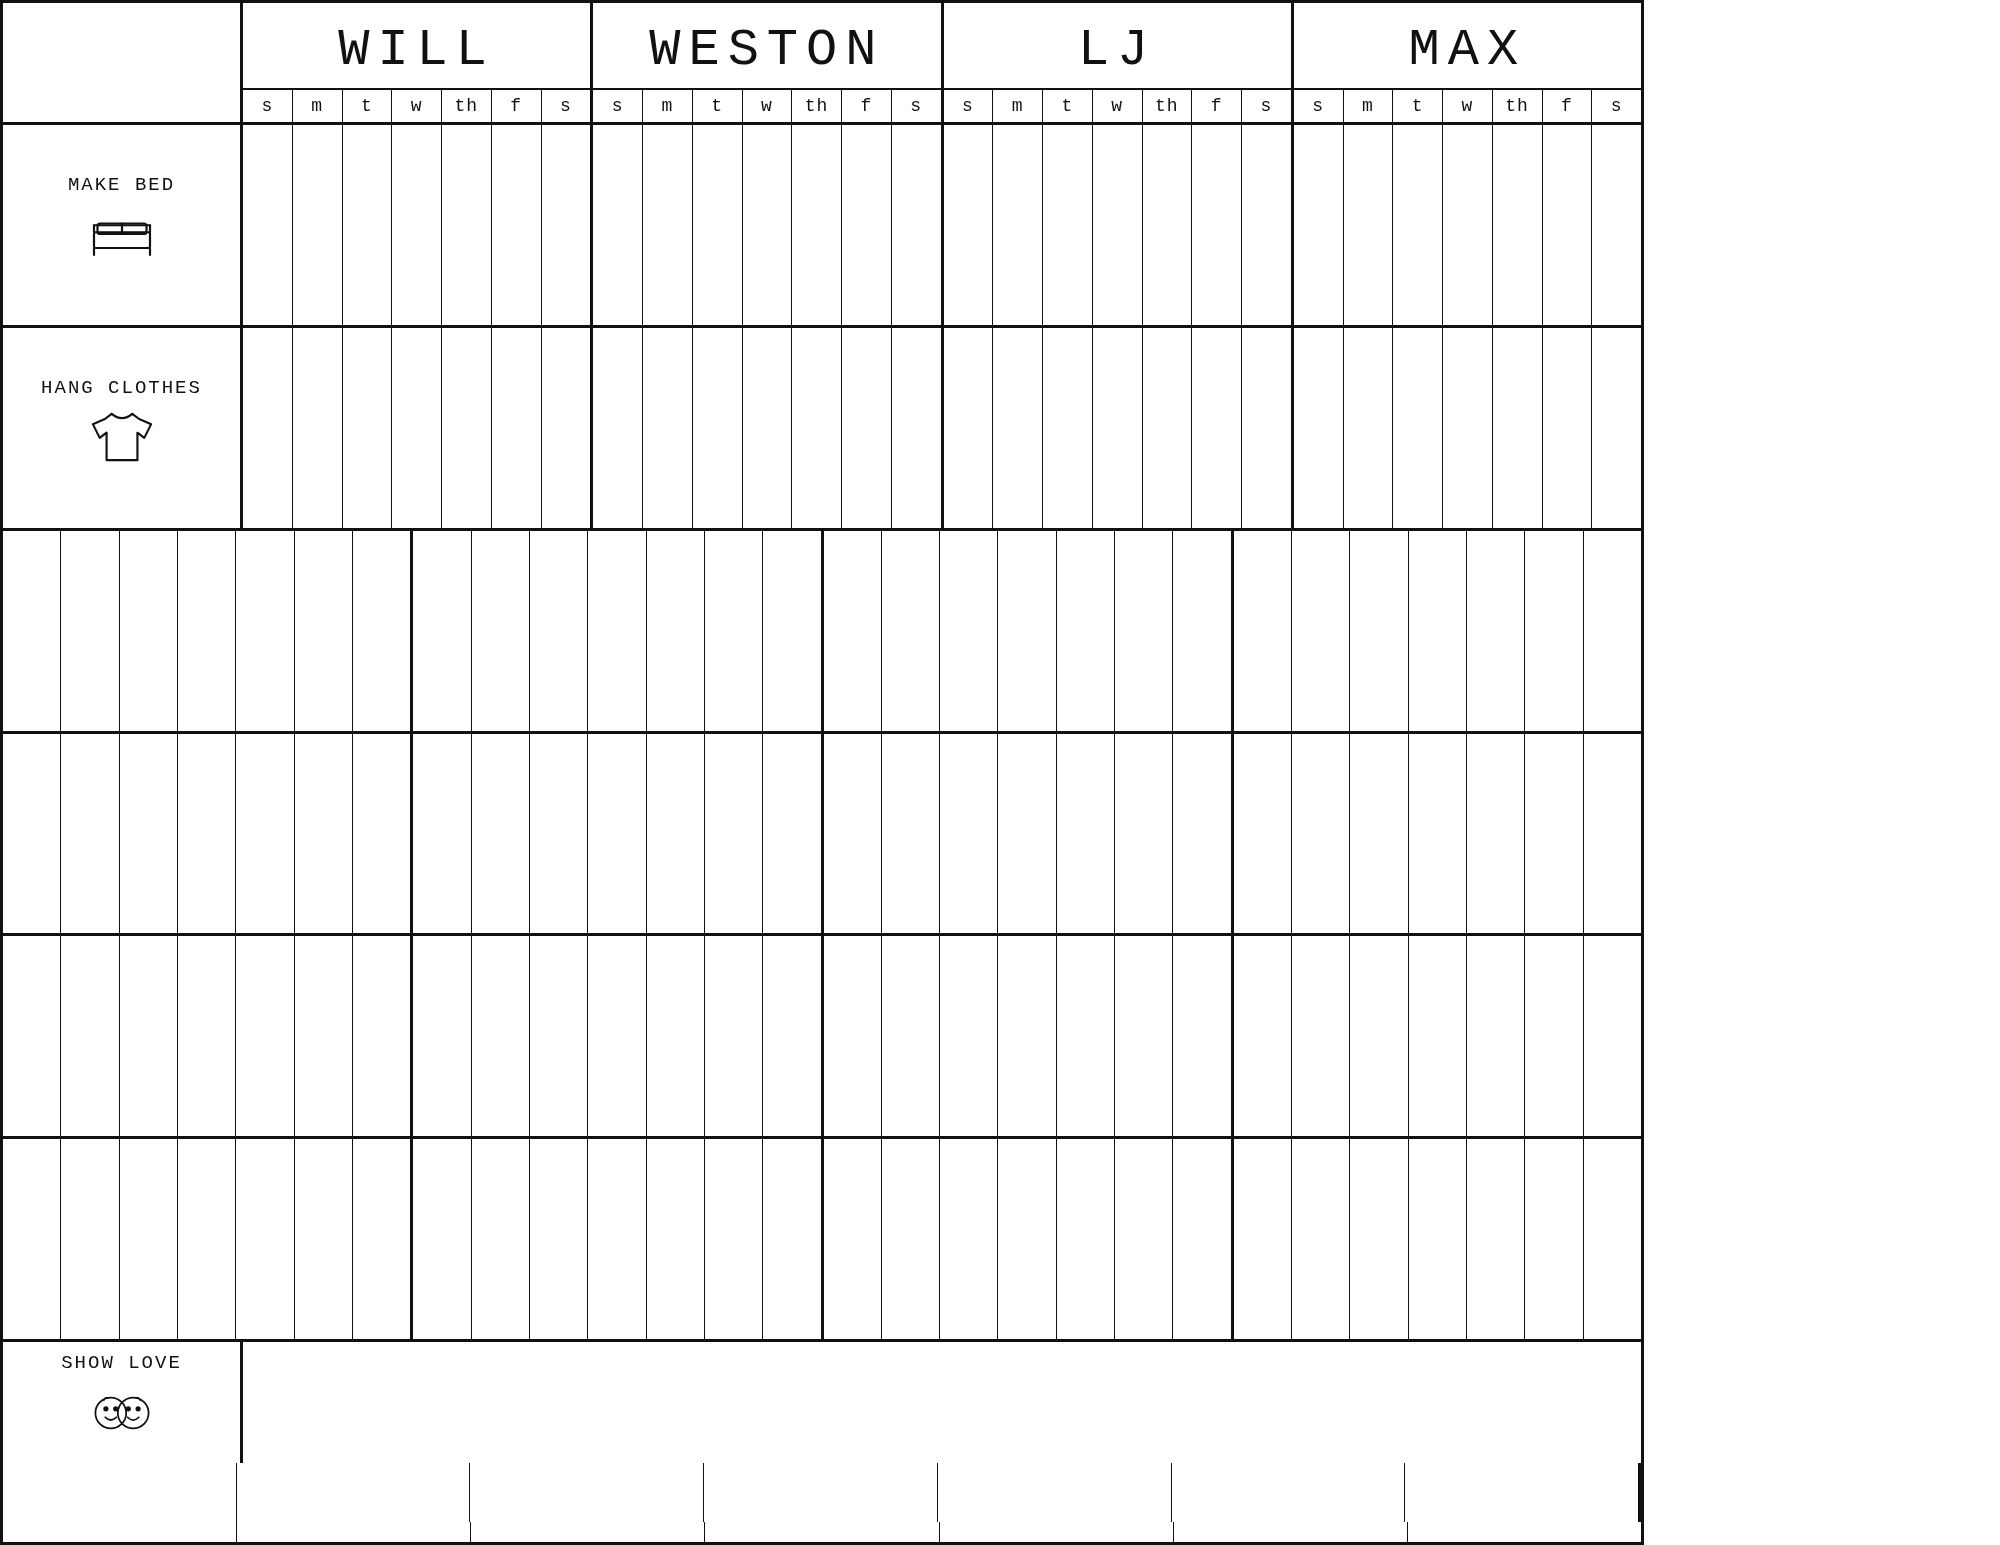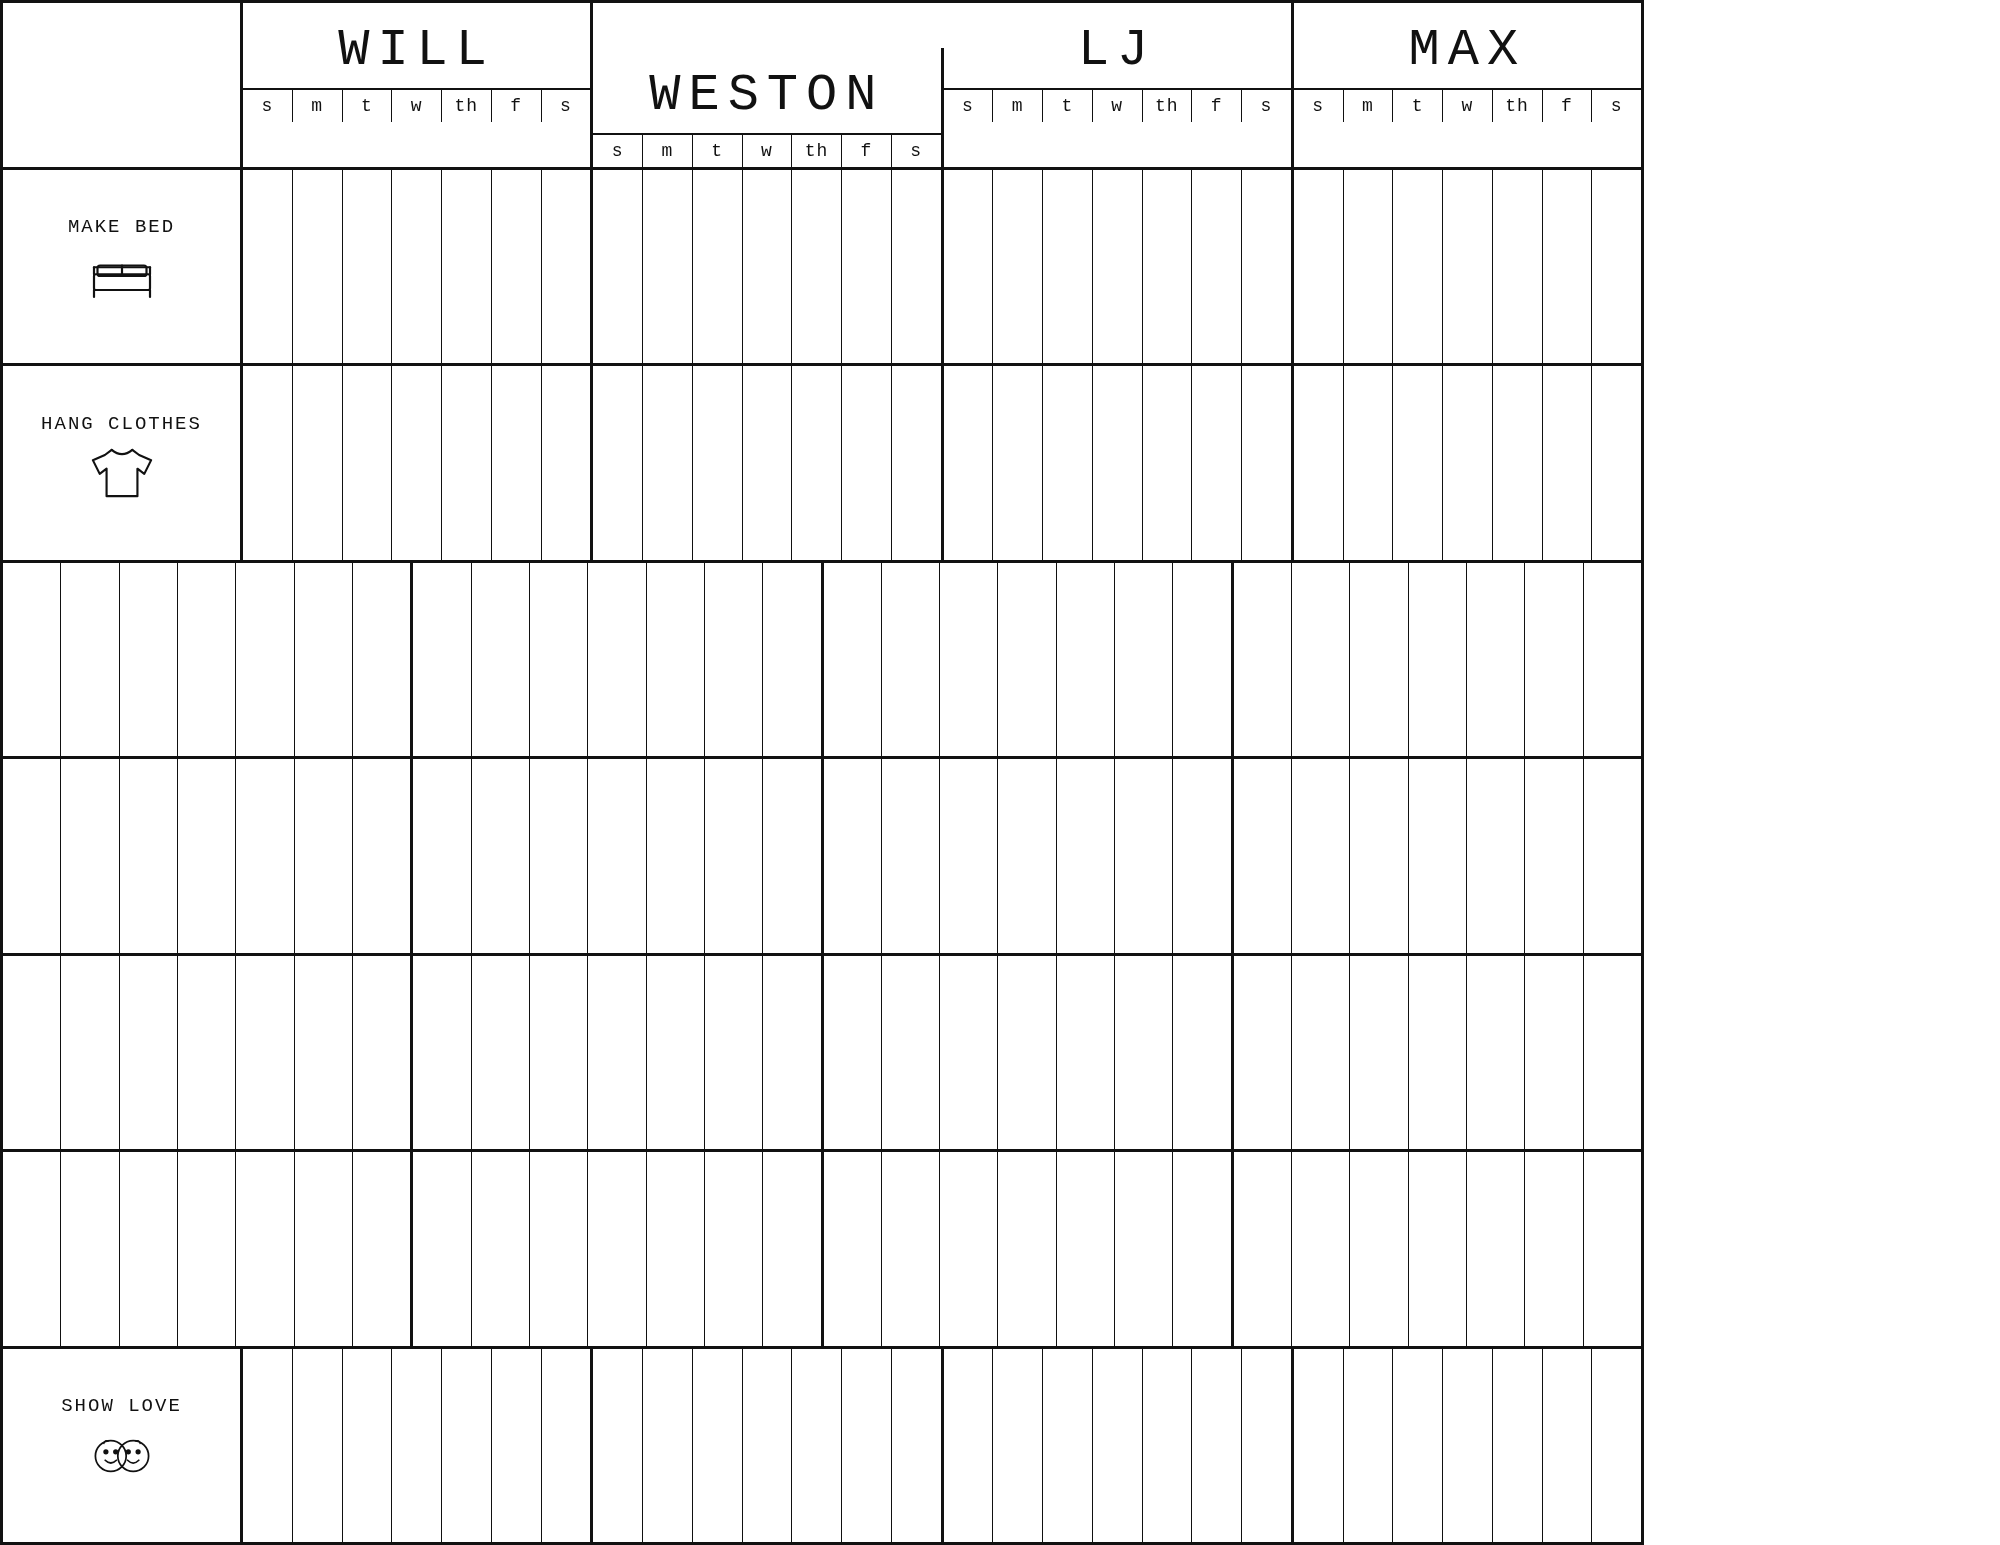--- a/index.html
+++ b/index.html
@@ -84,20 +84,21 @@
     }
 
     .data-row {
       display: flex;
       flex-direction: row;
       flex: 1;
       border-bottom: 3px solid #111;
     }
     .data-row:last-child {
       border-bottom: none;
+      flex-direction: column;
     }
 
     .row-label {
       width: 240px;
       min-width: 240px;
       border-right: 3px solid #111;
       display: flex;
       flex-direction: column;
       align-items: center;
       justify-content: center;
@@ -157,21 +158,21 @@
           <div class="day-labels">
             <div class="day-label">s</div>
             <div class="day-label">m</div>
             <div class="day-label">t</div>
             <div class="day-label">w</div>
             <div class="day-label">th</div>
             <div class="day-label">f</div>
             <div class="day-label">s</div>
           </div>
         </div>
-        <div class="person-header" style="border-right: 3px solid rgb(17, 17, 17); margin-top: 45px;">
+        <div class="person-header" style="border-right: 3px solid rgb(17, 17, 17);">
           <div class="person-name">WESTON</div>
           <div class="day-labels">
             <div class="day-label">s</div>
             <div class="day-label">m</div>
             <div class="day-label">t</div>
             <div class="day-label">w</div>
             <div class="day-label">th</div>
             <div class="day-label">f</div>
             <div class="day-label">s</div>
           </div>

